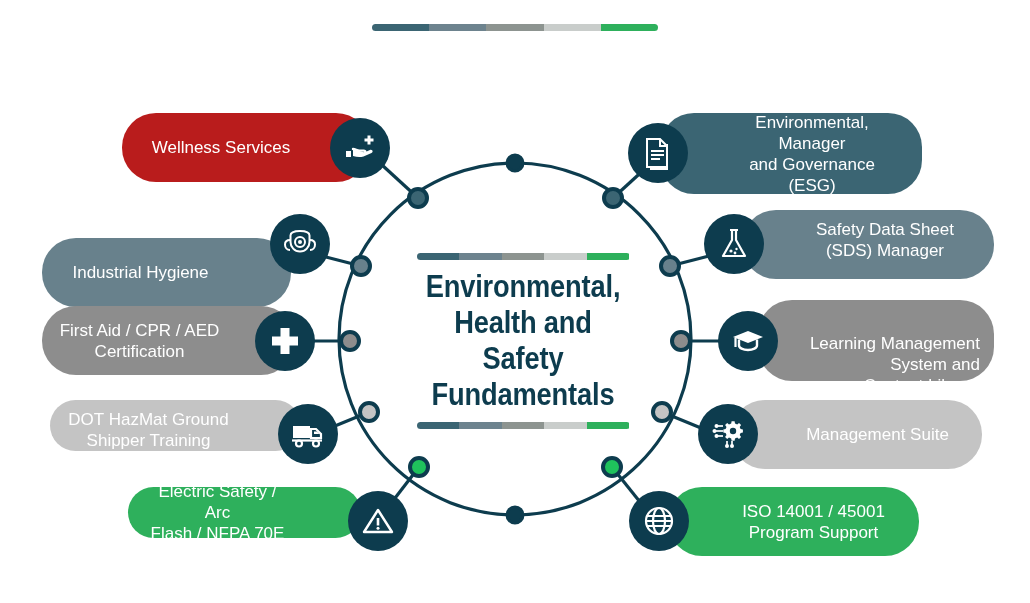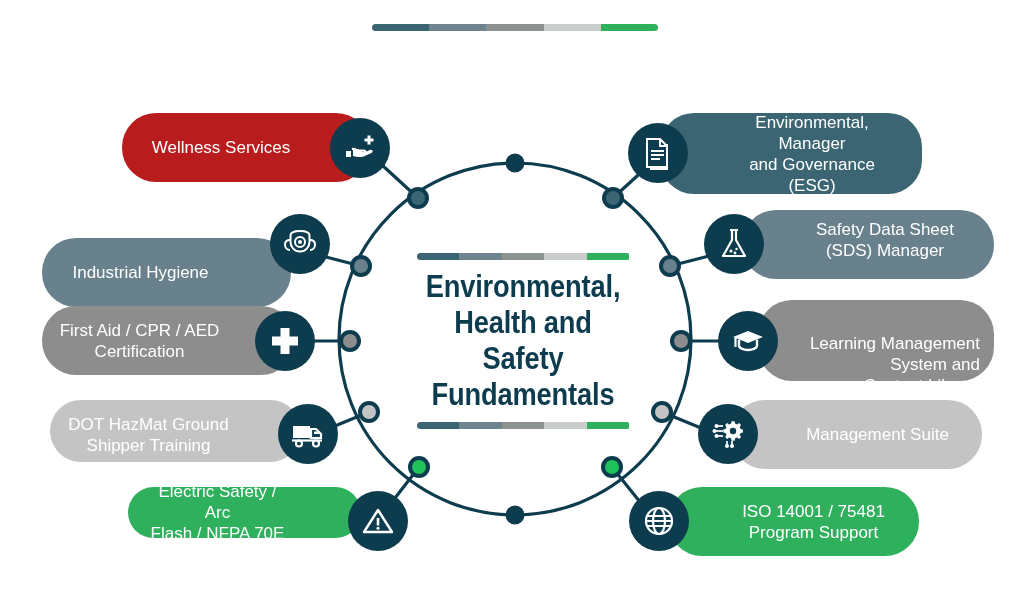--- a/index.html
+++ b/index.html
@@ -150,21 +150,21 @@
   <div class="pill" style="left:42px;top:306px;width:253px;height:69px;background:#8d8d8d;padding:0 72px 0 14px;">
     <div class="pill-label" style="text-align:center;">First Aid / CPR / AED
 Certification</div>
   </div>
   <div class="icon-circle" style="left:255px;top:311px;width:60px;height:60px;">
     <svg width="34" height="34" viewBox="0 0 34 34">
       <path d="M12.5 4h9v8.5H30v9h-8.5V30h-9v-8.5H4v-9h8.5z" fill="#fff"></path>
     </svg>
   </div>
 
-  <div class="pill" style="left:50px;top:400px;width:251px;height:62px;background:#c4c4c4;padding:8px 70px 0 16px;">
+  <div class="pill" style="left:50px;top:400px;width:251px;height:51px;background:#c4c4c4;padding:8px 70px 0 16px;">
     <div class="pill-label" style="text-align:center;">DOT HazMat Ground
 Shipper Training</div>
   </div>
   <div class="icon-circle" style="left:278px;top:404px;width:60px;height:60px;">
     <svg width="36" height="32" viewBox="0 0 36 32">
       <rect x="3" y="8" width="17" height="12" fill="#fff"></rect>
       <path d="M21 11h5l5 5v4h-10z" fill="none" stroke="#fff" stroke-width="2.2"></path>
       <path d="M24 13.5h3l2.5 2.5h-5.5z" fill="#fff"></path>
       <path d="M2 22.5h30" stroke="#fff" stroke-width="2.2"></path>
       <circle cx="9" cy="25.5" r="3" fill="none" stroke="#fff" stroke-width="2.2"></circle>
@@ -240,21 +240,21 @@
       </g>
       <circle cx="5.5" cy="9" r="2" fill="#fff"></circle>
       <circle cx="3.5" cy="14" r="2" fill="#fff"></circle>
       <circle cx="5.5" cy="19" r="2" fill="#fff"></circle>
       <circle cx="16" cy="29" r="2" fill="#fff"></circle>
       <circle cx="21" cy="29" r="2" fill="#fff"></circle>
     </svg>
   </div>
 
   <div class="pill" style="left:668px;top:487px;width:251px;height:69px;background:#2eb05c;padding:0 18px 0 58px;">
-    <div class="pill-label" style="text-align:center;">ISO 14001 / 75481
+    <div class="pill-label" style="text-align:center;">ISO 14001 / 45001
 Program Support</div>
   </div>
   <div class="icon-circle" style="left:629px;top:491px;width:60px;height:60px;">
     <svg width="34" height="34" viewBox="0 0 34 34">
       <circle cx="17" cy="17" r="13" fill="none" stroke="#fff" stroke-width="2.2"></circle>
       <ellipse cx="17" cy="17" rx="6" ry="13" fill="none" stroke="#fff" stroke-width="2.2"></ellipse>
       <path d="M4.5 12h25M4.5 22h25M4 17h26" stroke="#fff" stroke-width="2.2"></path>
     </svg>
   </div>
 

